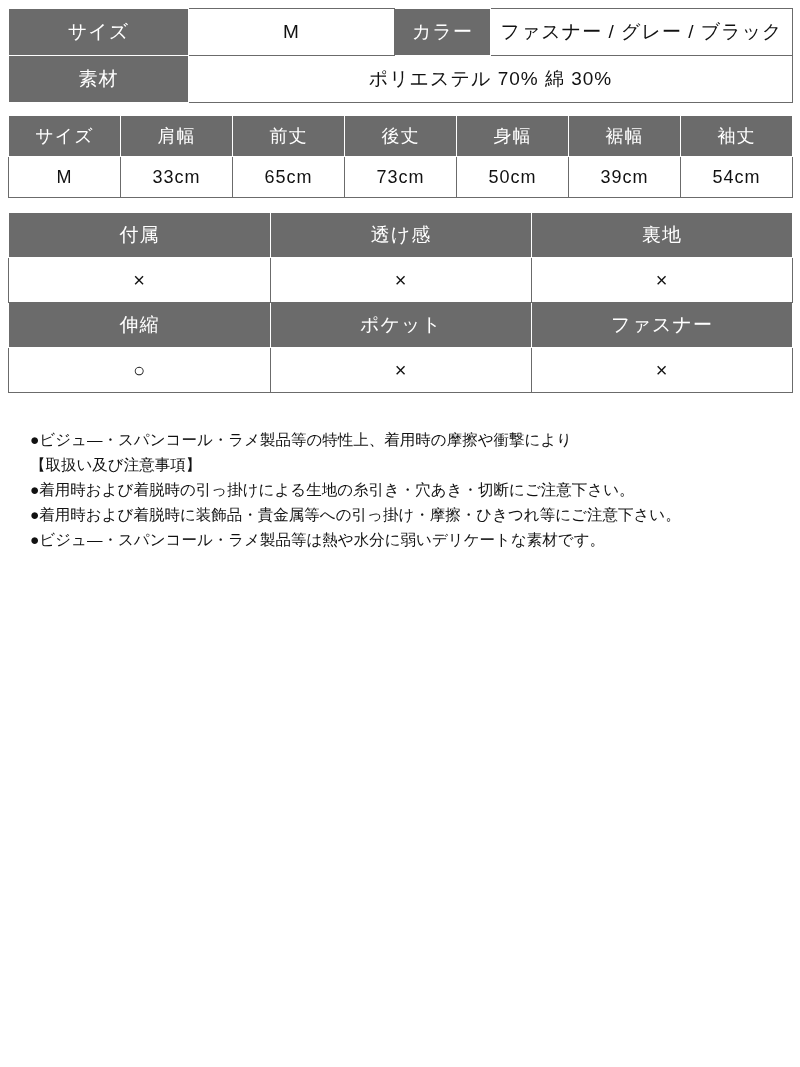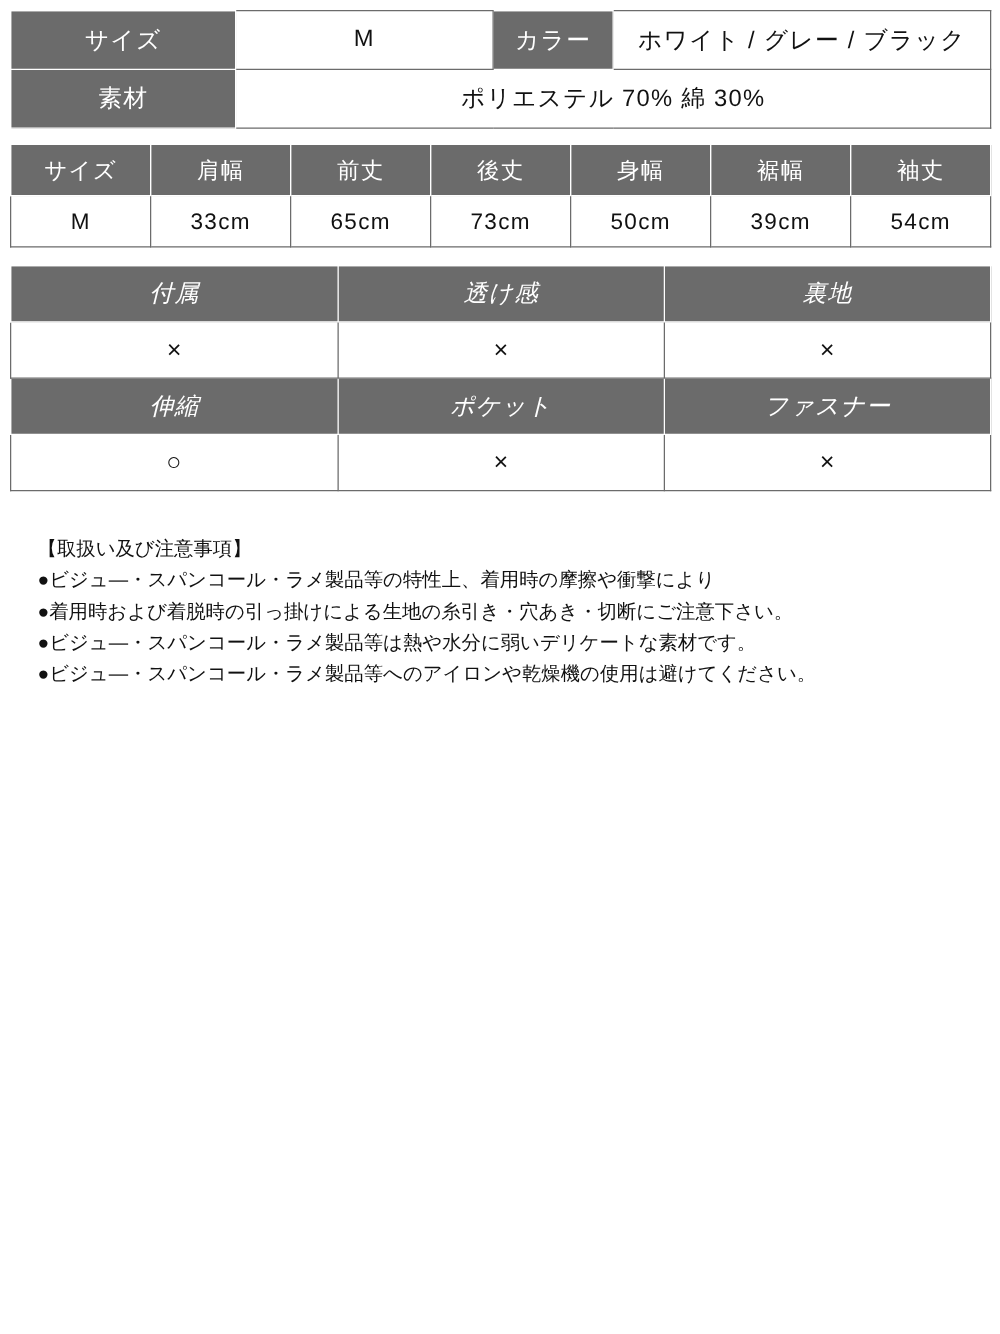--- a/index.html
+++ b/index.html
@@ -45,21 +45,21 @@
   
   #t1 { margin-bottom: 12px; }
   #t1 td { height: 34px; }
 
   
   #t2 { margin-bottom: 14px; }
   #t2 td { height: 28px; font-size: 18px; }
   #t2 td.val { font-size: 18px; }
 
   
-  #t3 { margin-bottom: 10px; font-style: italic; }
+  #t3 { margin-bottom: 10px; }
   #t3 td { height: 32px; }
   #t3 td.val { font-size: 20px; height: 32px; }
 
   .mark { font-size: 20px; line-height: 1; }
 
   
   .notes {
     margin-top: 34px;
     padding-left: 22px;
     font-size: 15.5px;
@@ -78,21 +78,21 @@
       <col style="width:180px">
         <col style="width:206px">
         <col style="width:96px">
         <col style="width:302px">
     </colgroup>
     <tbody>
       <tr>
         <td>サイズ</td>
         <td class="val">M</td>
         <td>カラー</td>
-        <td class="val">ホワイト / グレー / ブラック</td>
+        <td class="val">ファスナー / グレー / ブラック</td>
       </tr>
       <tr>
         <td>素材</td>
         <td class="val" colspan="3">ポリエステル 70%  綿 30%</td>
       </tr>
     </tbody>
   </table>
 
   <table id="t2">
     <colgroup>
@@ -150,20 +150,20 @@
       </tr>
       <tr>
         <td class="val mark">○</td>
         <td class="val mark">×</td>
         <td class="val mark">×</td>
       </tr>
     </tbody>
   </table>
 
   <div class="notes">
+    <div class="line">●ビジュ―・スパンコール・ラメ製品等の特性上、着用時の摩擦や衝撃により</div>
     <div class="line">【取扱い及び注意事項】</div>
-    <div class="line">●ビジュ―・スパンコール・ラメ製品等の特性上、着用時の摩擦や衝撃により</div>
     <div class="line">●着用時および着脱時の引っ掛けによる生地の糸引き・穴あき・切断にご注意下さい。</div>
+    <div class="line">●着用時および着脱時に装飾品・貴金属等への引っ掛け・摩擦・ひきつれ等にご注意下さい。</div>
     <div class="line">●ビジュ―・スパンコール・ラメ製品等は熱や水分に弱いデリケートな素材です。</div>
-    <div class="line">●ビジュ―・スパンコール・ラメ製品等へのアイロンや乾燥機の使用は避けてください。</div>
   </div>
 
 </div>
 
 </body></html>

